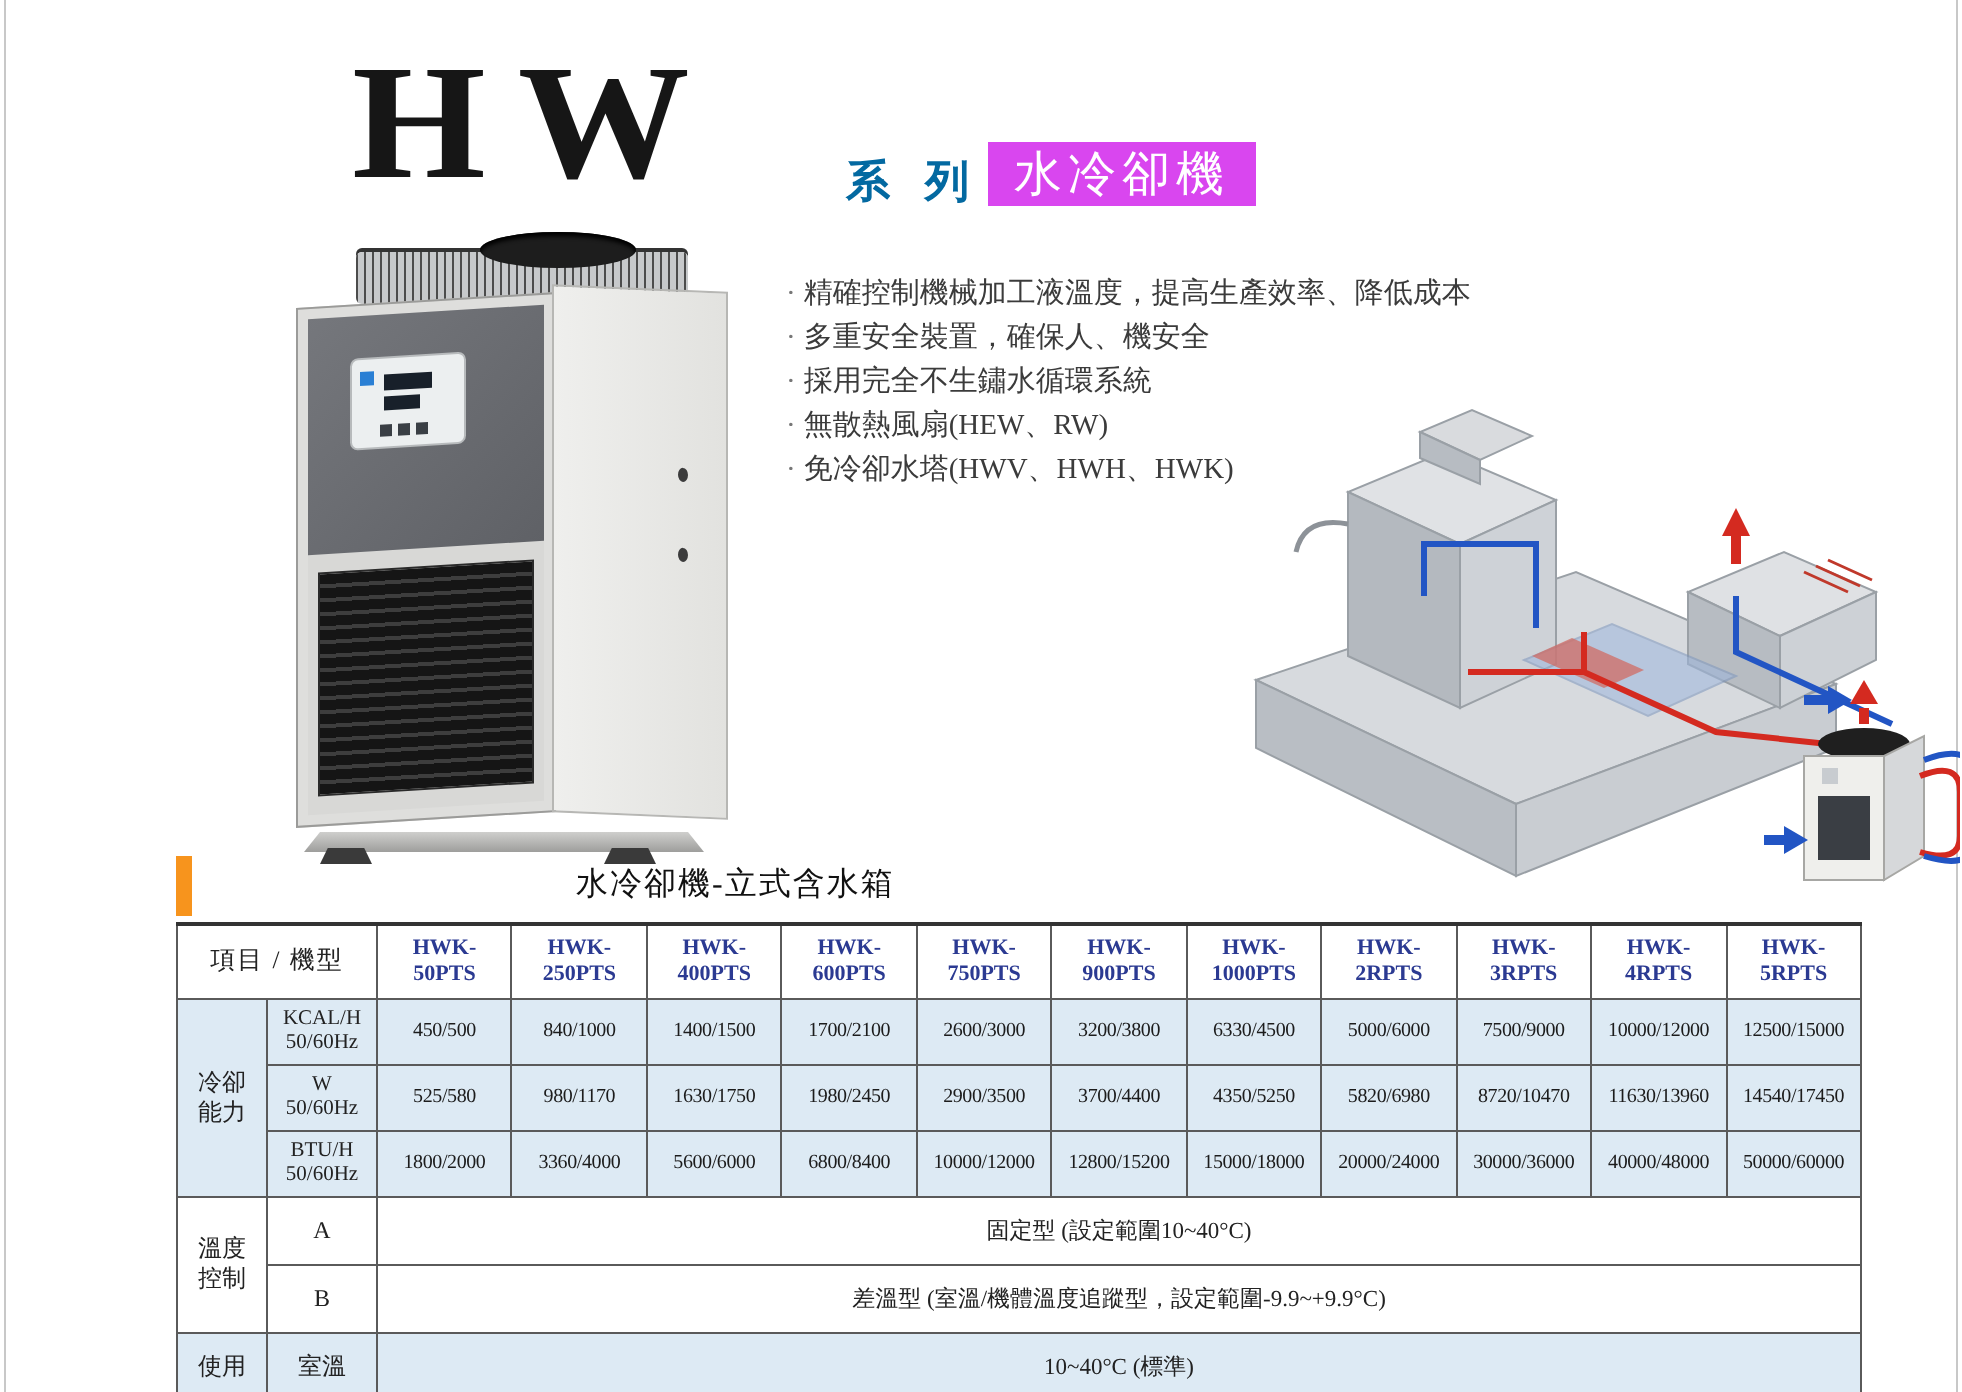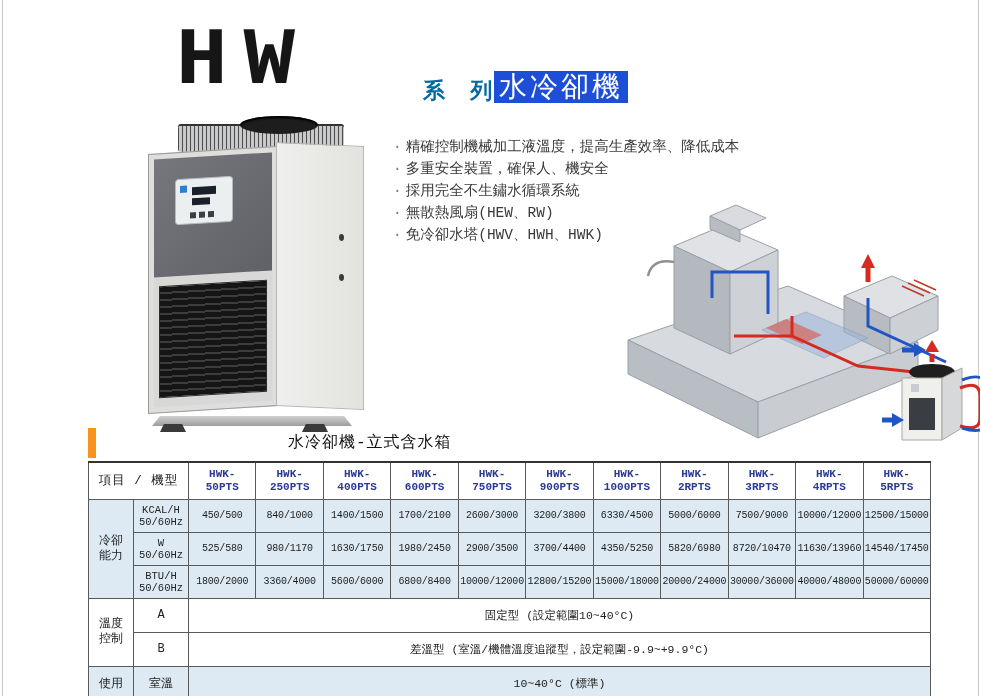--- a/index.html
+++ b/index.html
@@ -1,27 +1,27 @@
 <!DOCTYPE html>
 <html><head>
 <meta charset="utf-8">
 <style>
   html,body{margin:0;padding:0;background:#fff;}
   #page{position:relative;width:981px;height:696px;overflow:hidden;background:#ffffff;
-        font-family:Liberation Mono, monospace;color:#222;}
+        font-family:Liberation Serif, serif;color:#222;}
   .edge{position:absolute;top:0;bottom:0;width:1px;background:#c8c8c8;}
   .edge.left{left:2px;} .edge.right{right:2px;}
 
   
   .logo{position:absolute;left:176px;top:18px;font-size:86px;font-weight:900;
         letter-spacing:16px;color:#161616;transform:scaleY(.95);line-height:86px;}
   .series-label{position:absolute;left:423px;top:76px;font-size:22px;font-weight:bold;
         letter-spacing:6px;color:#0369a1;}
   .series-chip{position:absolute;left:494px;top:71px;width:134px;height:32px;
-        background:#1d4ed8;color:#fff;font-size:28px;letter-spacing:3px;
+        background:#d946ef;color:#fff;font-size:24px;letter-spacing:3px;
         display:flex;align-items:center;justify-content:center;}
 
   
   .features{position:absolute;left:393px;top:136px;width:420px;}
   .features h2{margin:0 0 8px 0;font-size:20px;letter-spacing:4px;color:#111;}
   .features ul{list-style:none;margin:0;padding:0;}
   .features li{font-size:14.5px;color:#3b3b3b;line-height:22px;}
   .features .blt{margin-right:4px;color:#777;}
 
   

